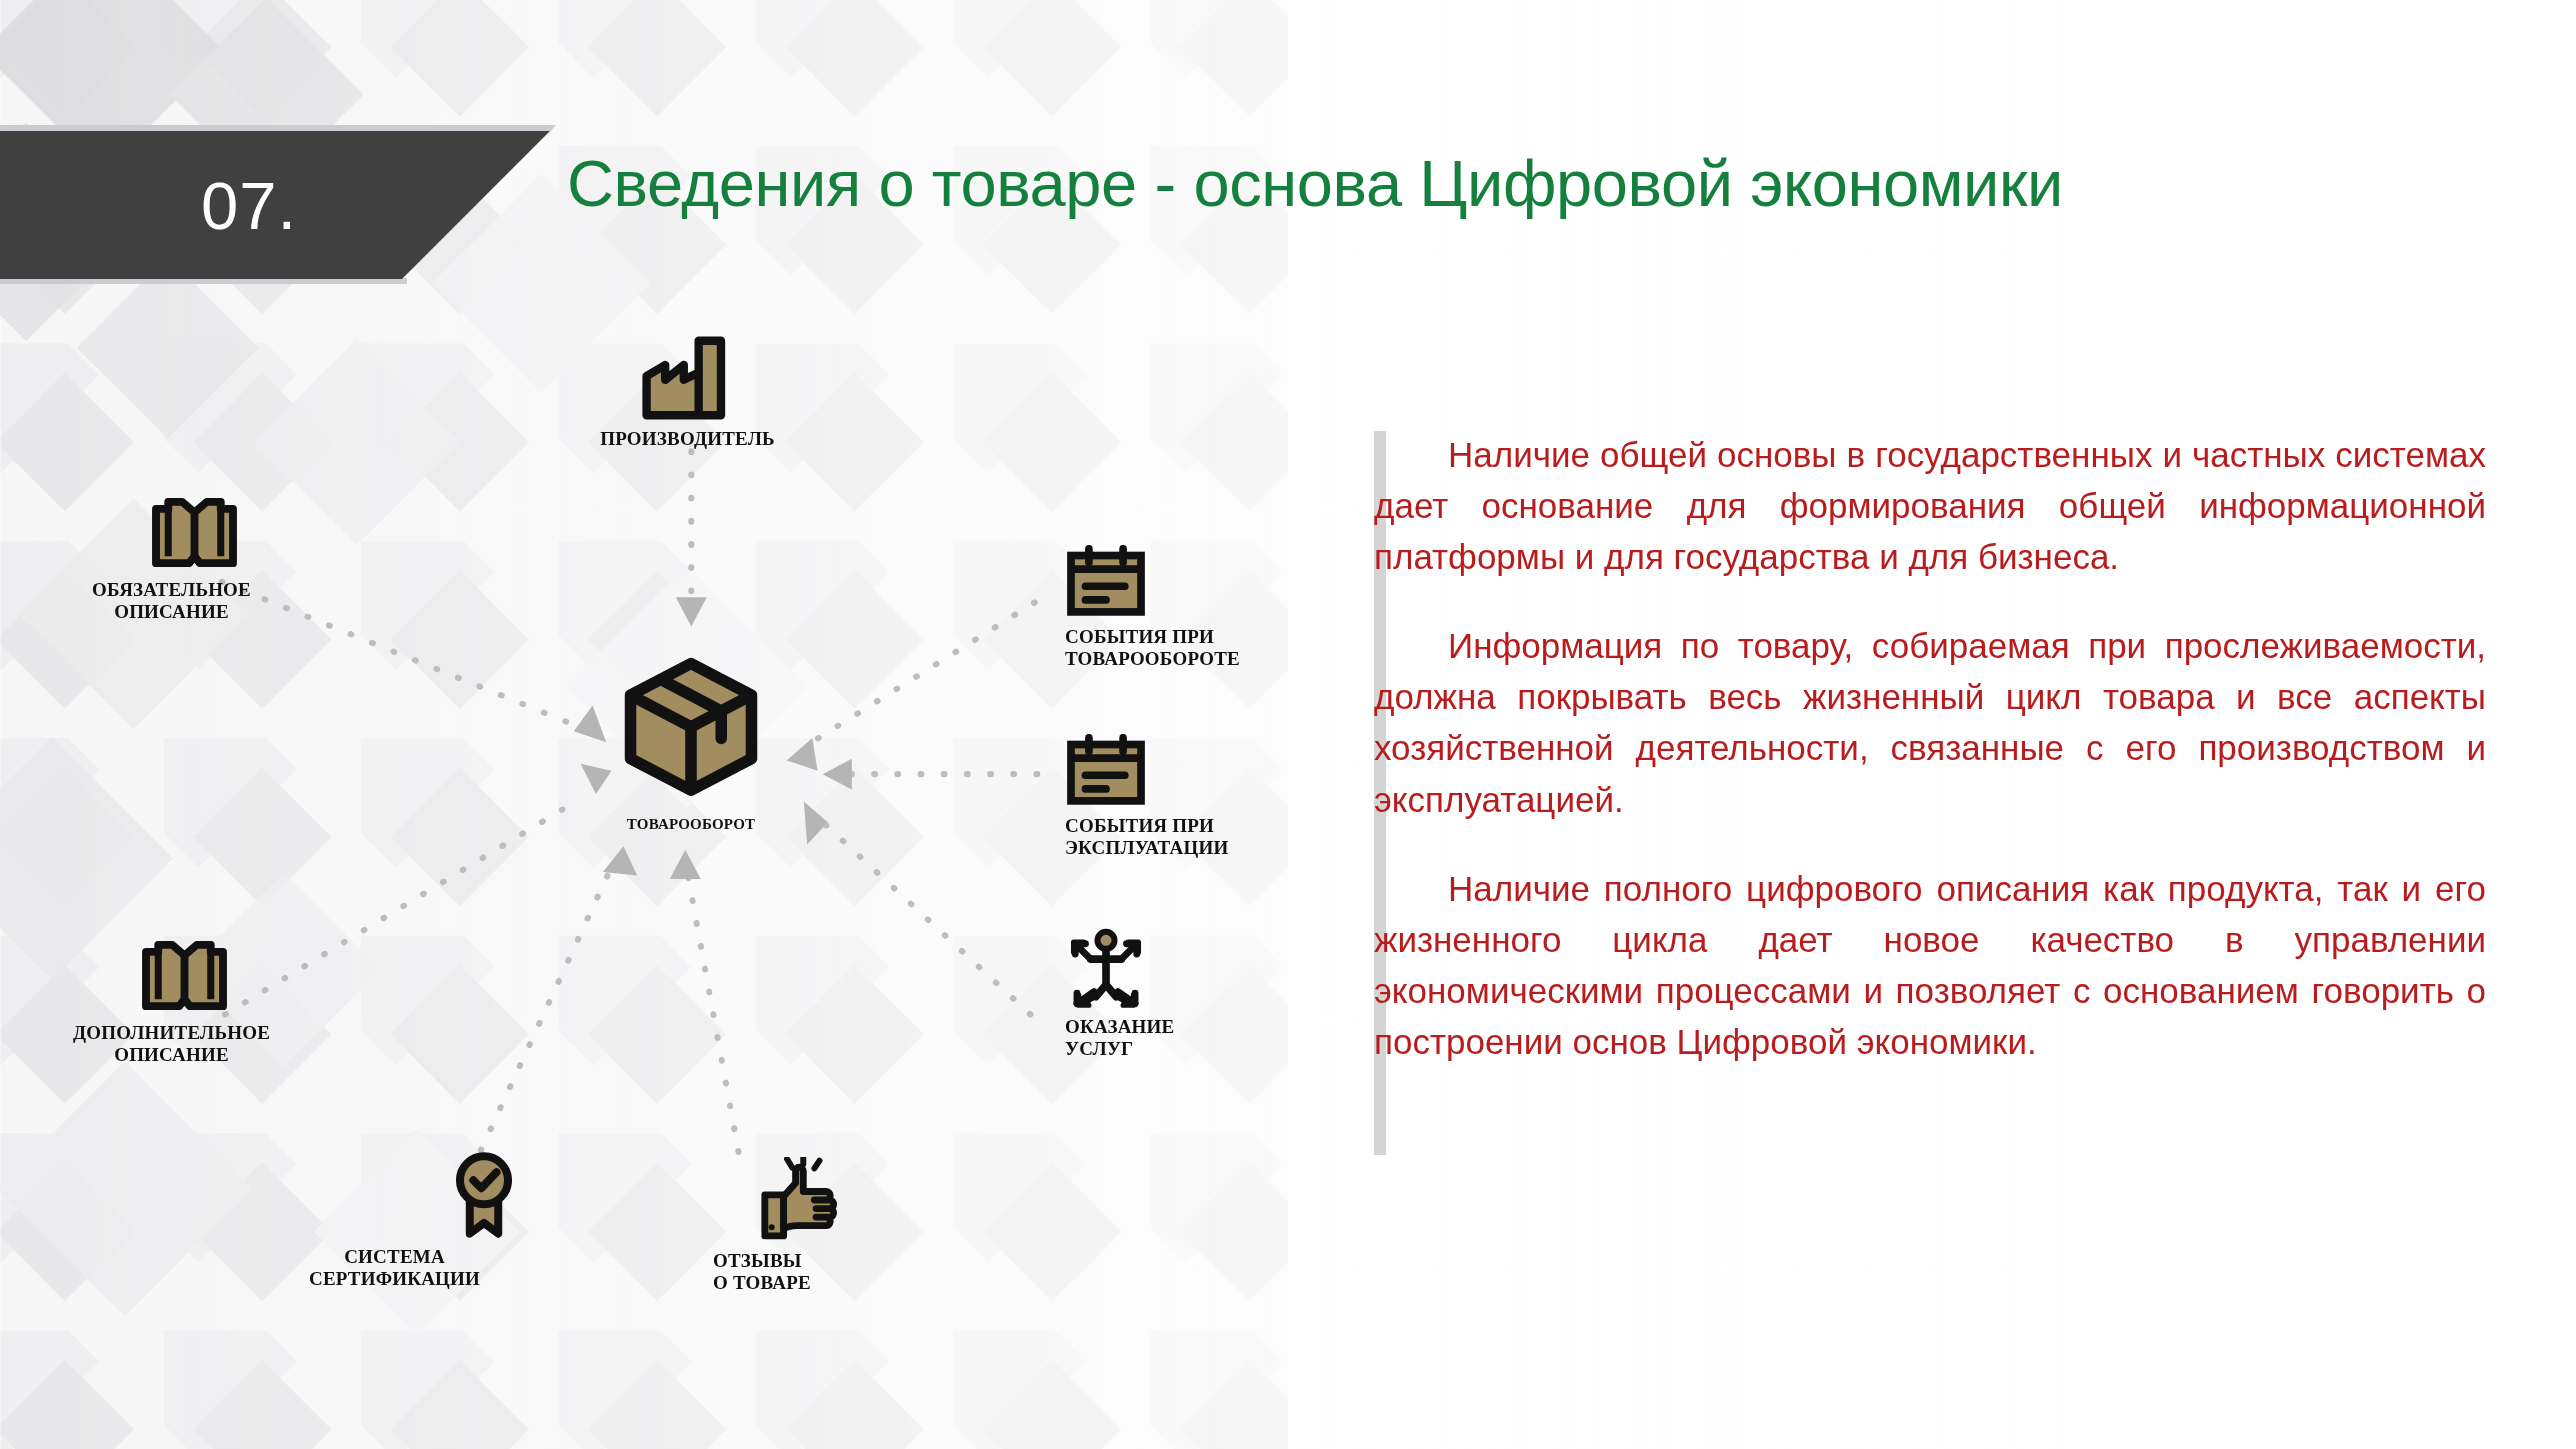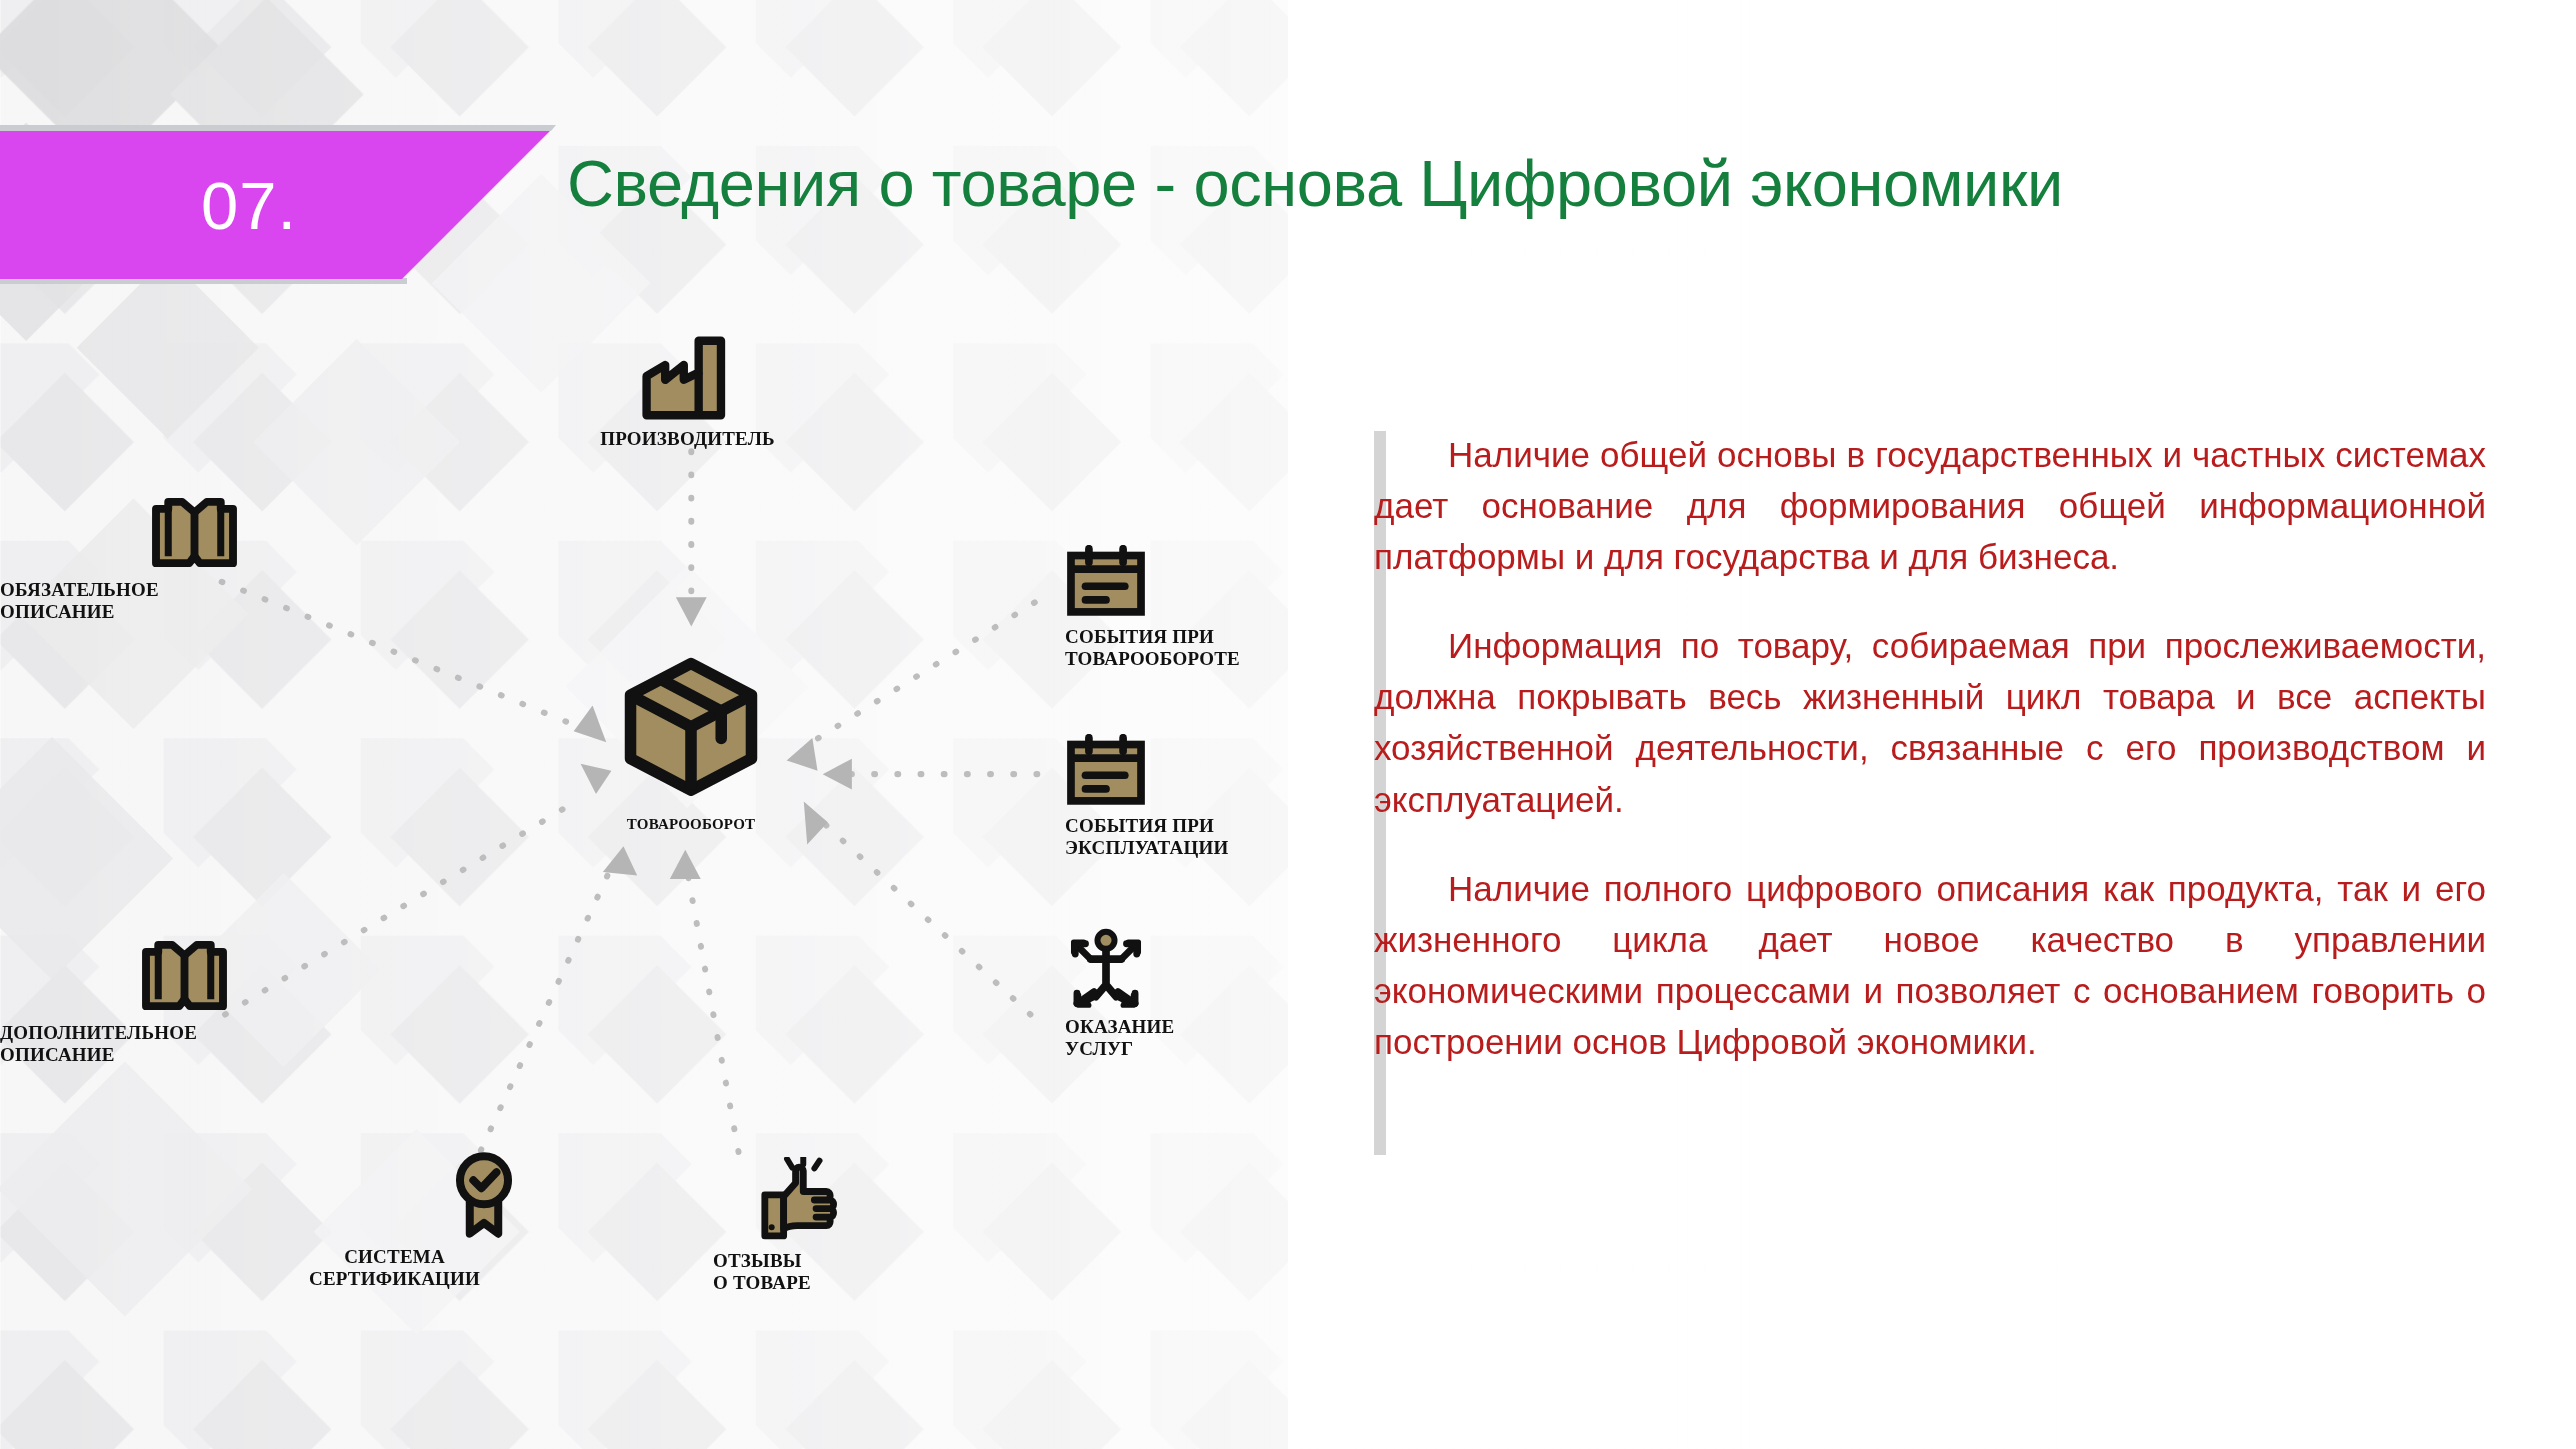--- a/index.html
+++ b/index.html
@@ -16,21 +16,21 @@
     position:absolute; left:0; top:0; width:2576px; height:1449px;
     z-index:0; pointer-events:none;
   }
 
   
   #header { position:absolute; left:0; top:0; width:2576px; height:283px; z-index:5; }
 
   #number-banner {
     position:absolute; left:0; top:131px;
     width:550px; height:148px;
-    background:#d946ef;
+    background:#404040;
     clip-path: polygon(0 0, 550px 0, 402px 148px, 0 148px);
     display:flex; align-items:center; justify-content:center;
   }
   #number-banner-label {
     color:#ffffff; font-size:67px; font-weight:400;
     letter-spacing:0.9px; margin-right:52px; line-height:1;
   }
   #banner-edge-top {
     position:absolute; left:0; top:125px; width:556px; height:6px;
     background:#c9ccd1;
@@ -53,21 +53,21 @@
 
   .node { position:absolute; z-index:3; }
   .node-icon { display:block; }
   .node-label {
     font-size:19px; font-weight:bold; color:#111111;
     line-height:1.14; letter-spacing:0.2px; margin-top:6.9px;
     white-space:pre-line;
     font-family:Liberation Serif, serif;
   }
   .lbl-center  { text-align:center; }
-  .lbl-right   { text-align:left; }
+  .lbl-right   { text-align:center; }
   .lbl-left    { text-align:left; }
 
   
   #node-manufacturer { left:550px;  top:52px;  width:275px; }
   #node-manufacturer .node-icon { margin:0 auto; }
 
   #node-mandatory    { left:0px;    top:210px; width:343px; }
   #node-mandatory .node-icon { margin-left:auto; margin-right:103px; }
 
   #node-additional   { left:0px;    top:653px; width:343px; }

